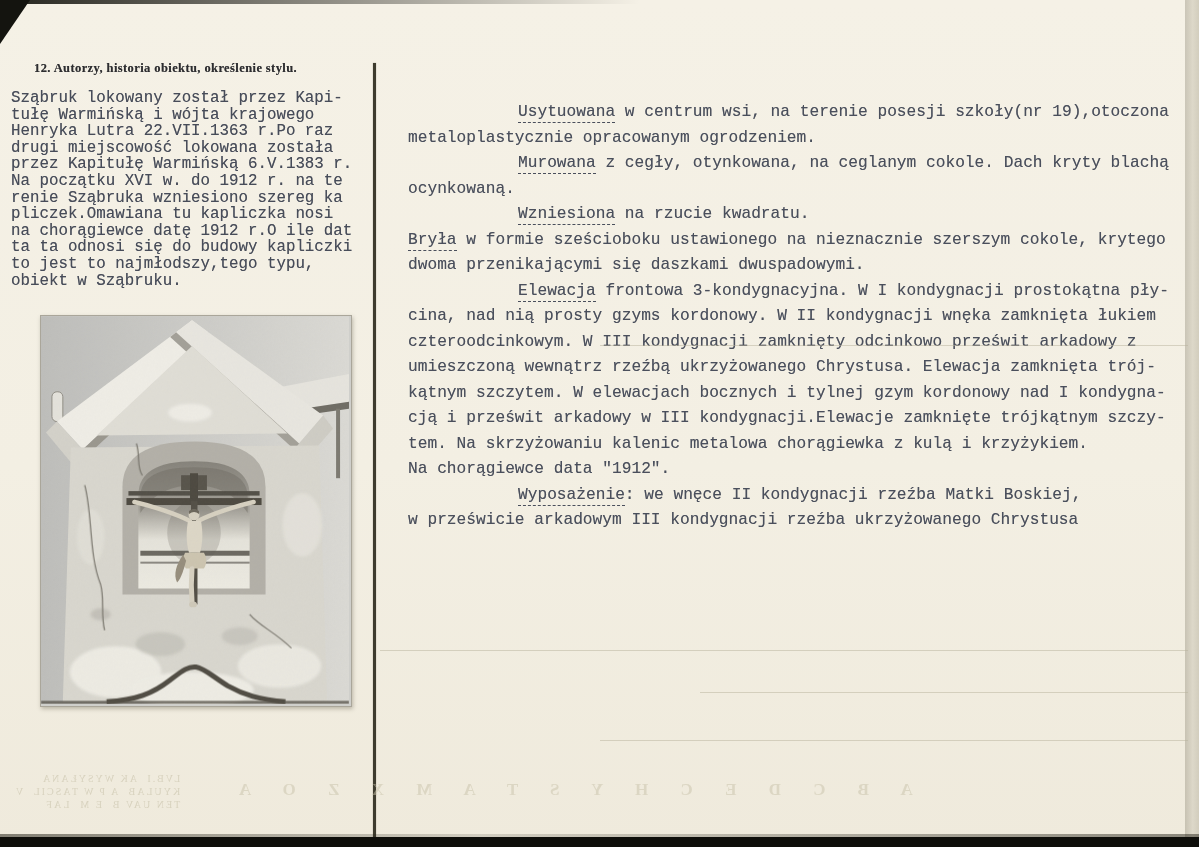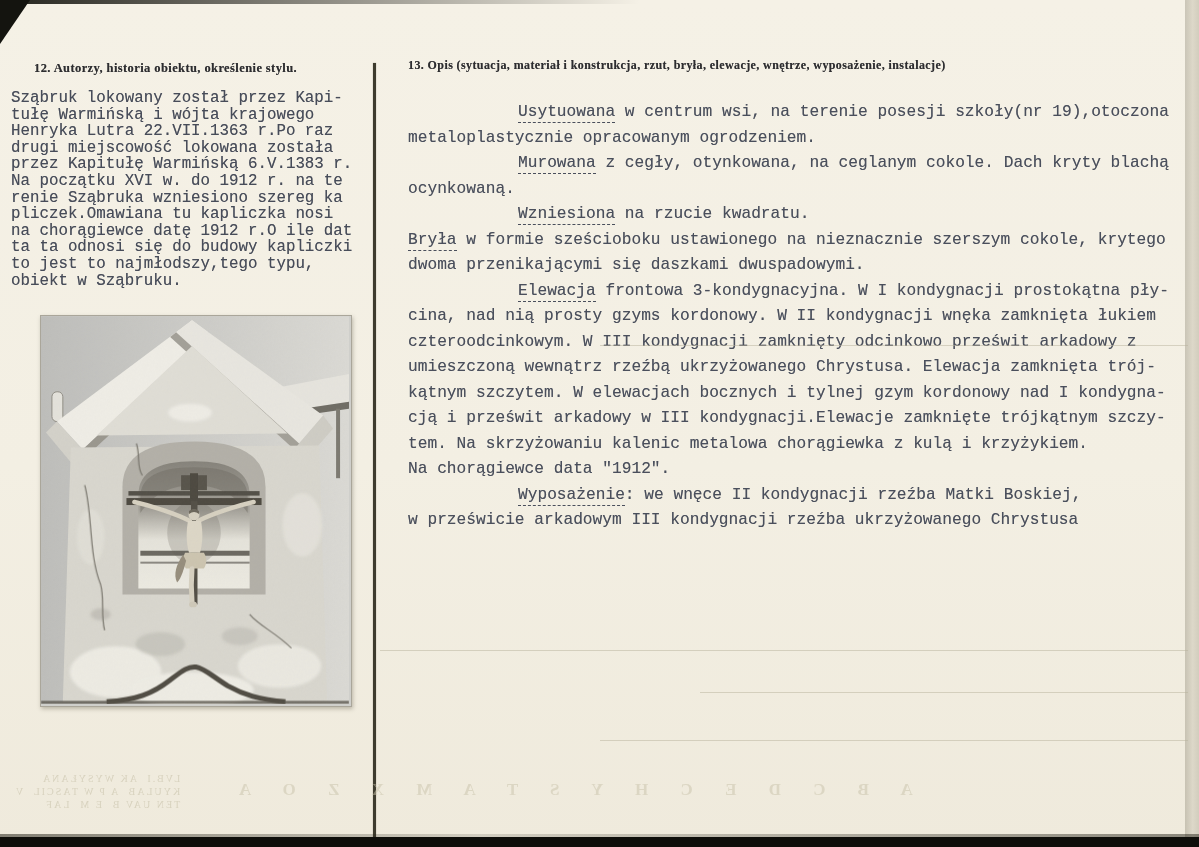--- a/index.html
+++ b/index.html
@@ -49,21 +49,20 @@
 </head>
 <body>
 
 <div id="canvas">
 
   <div class="edge-top"></div>
   <div class="corner-tl"></div>
   <div class="edge-right"></div>
 
   <div class="hdr" style="left:18px;top:61px;margin-left:16px;">12. Autorzy, historia obiektu, określenie stylu.</div>
-  <div class="hdr" style="left:408px;top:58px;font-size:12px;">13. Opis (sytuacja, materiał i konstrukcja, rzut, bryła, elewacje, wnętrze, wyposażenie, instalacje)</div>
 
   <div class="divider"></div>
 
   <div id="left-text" class="typecol"><div class="tl">Sząbruk lokowany został przez Kapi-</div><div class="tl">tułę Warmińską i wójta krajowego</div><div class="tl">Henryka Lutra 22.VII.1363 r.Po raz</div><div class="tl">drugi miejscowość lokowana została</div><div class="tl">przez Kapitułę Warmińską 6.V.1383 r.</div><div class="tl">Na początku XVI w. do 1912 r. na te</div><div class="tl">renie Sząbruka wzniesiono szereg ka</div><div class="tl">pliczek.Omawiana tu kapliczka nosi</div><div class="tl">na chorągiewce datę 1912 r.O ile dat</div><div class="tl">ta ta odnosi się do budowy kapliczki</div><div class="tl">to jest to najmłodszy,tego typu,</div><div class="tl">obiekt w Sząbruku.</div></div>
 
   <div id="right-text" class="typecol"><div class="tl ind"><span class="uw">Usytuowana</span> w centrum wsi, na terenie posesji szkoły(nr 19),otoczona</div><div class="tl">metaloplastycznie opracowanym ogrodzeniem.</div><div class="tl ind"><span class="uw">Murowana</span> z cegły, otynkowana, na ceglanym cokole. Dach kryty blachą</div><div class="tl">ocynkowaną.</div><div class="tl ind"><span class="uw">Wzniesiona</span> na rzucie kwadratu.</div><div class="tl"><span class="uw">Bryła</span> w formie sześcioboku ustawionego na nieznacznie szerszym cokole, krytego</div><div class="tl">dwoma przenikającymi się daszkami dwuspadowymi.</div><div class="tl ind"><span class="uw">Elewacja</span> frontowa 3-kondygnacyjna. W I kondygnacji prostokątna pły-</div><div class="tl">cina, nad nią prosty gzyms kordonowy. W II kondygnacji wnęka zamknięta łukiem</div><div class="tl">czteroodcinkowym. W III kondygnacji zamknięty odcinkowo prześwit arkadowy z</div><div class="tl">umieszczoną wewnątrz rzeźbą ukrzyżowanego Chrystusa. Elewacja zamknięta trój-</div><div class="tl">kątnym szczytem. W elewacjach bocznych i tylnej gzym kordonowy nad I kondygna-</div><div class="tl">cją i prześwit arkadowy w III kondygnacji.Elewacje zamknięte trójkątnym szczy-</div><div class="tl">tem. Na skrzyżowaniu kalenic metalowa chorągiewka z kulą i krzyżykiem.</div><div class="tl">Na chorągiewce data "1912".</div><div class="tl ind"><span class="uw">Wyposażenie</span>: we wnęce II kondygnacji rzeźba Matki Boskiej,</div><div class="tl">w prześwicie arkadowym III kondygnacji rzeźba ukrzyżowanego Chrystusa</div></div>
 
   <div class="crease" style="left:600px;top:345px;width:588px;"></div>
   <div class="crease" style="left:380px;top:650px;width:808px;"></div>
   <div class="crease" style="left:700px;top:692px;width:488px;"></div>

